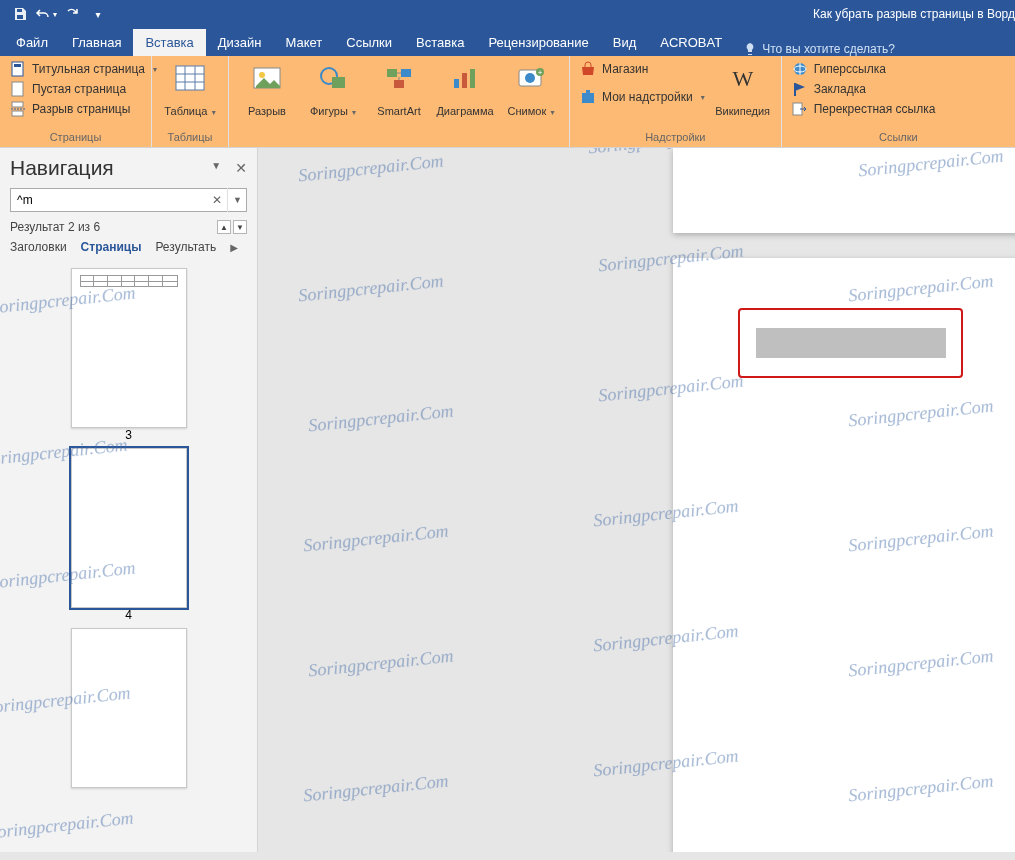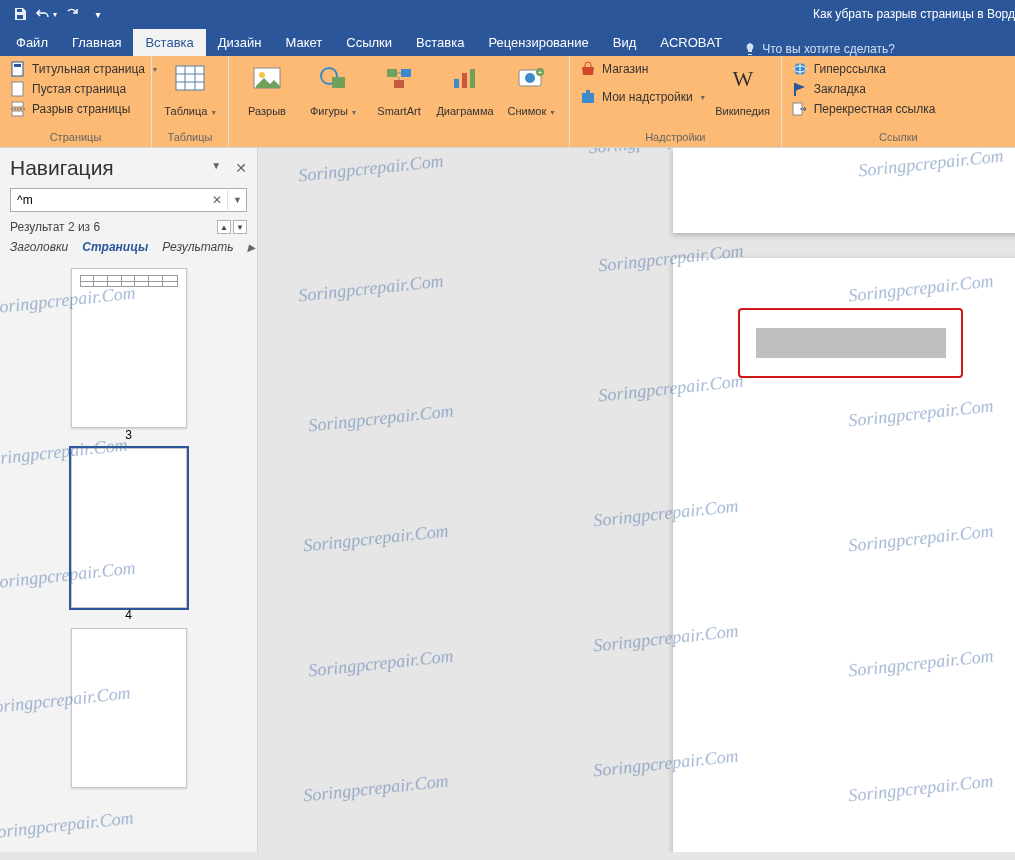--- a/index.html
+++ b/index.html
@@ -32,21 +32,21 @@
   .nav-ctrl { display: flex; gap: 14px; color: #666; }
   .nav-ctrl span { cursor: pointer; }
   .nav-search { position: relative; margin-bottom: 8px; }
   .nav-search input { width: 100%; height: 24px; border: 1px solid #ababab; background: #fff; padding: 0 40px 0 6px; font-size: 12px; outline: none; }
   .nav-search .clear, .nav-search .dd { position: absolute; top: 0; height: 24px; width: 20px; display: flex; align-items: center; justify-content: center; color: #666; cursor: pointer; }
   .nav-search .clear { right: 20px; }
   .nav-search .dd { right: 0; border-left: 1px solid #e0e0e0; }
   .nav-row { display: flex; align-items: center; justify-content: space-between; margin-bottom: 6px; color: #444; }
   .nav-steppers { display: flex; gap: 2px; }
   .nav-steppers .stp { width: 14px; height: 14px; border: 1px solid #b5b5b5; background: #fff; font-size: 8px; display: flex; align-items: center; justify-content: center; cursor: pointer; }
-  .nav-tabs { display: flex; gap: 14px; font-size: 12px; margin-bottom: 10px; align-items: center; font-style: italic; }
+  .nav-tabs { display: flex; gap: 14px; font-size: 12px; margin-bottom: 10px; align-items: center; }
   .nav-tab { color: #444; cursor: pointer; }
   .nav-tab.active { color: #2b579a; font-weight: 600; }
   .nav-more { color: #666; cursor: pointer; font-size: 10px; }
   .thumbs { flex: 1; overflow: auto; display: flex; flex-direction: column; align-items: center; gap: 6px; padding-top: 4px; }
   .thumb { width: 116px; background: #fff; border: 1px solid #c8c8c8; box-shadow: 0 1px 2px rgba(0,0,0,.15); position: relative; }
   .thumb.sel { outline: 2px solid #2b579a; outline-offset: 0; }
   .thumb-wrap { display:flex; flex-direction:column; align-items:center; }
   .thumb.h160 { height: 160px; }
   .thumb-table { margin: 6px 8px; height: 12px; border: 1px solid #999; background: linear-gradient(#999,#999) 0 50%/100% 1px no-repeat; display: grid; grid-template-columns: repeat(7,1fr);}
   .thumb-table div { border-right:1px solid #999; }

